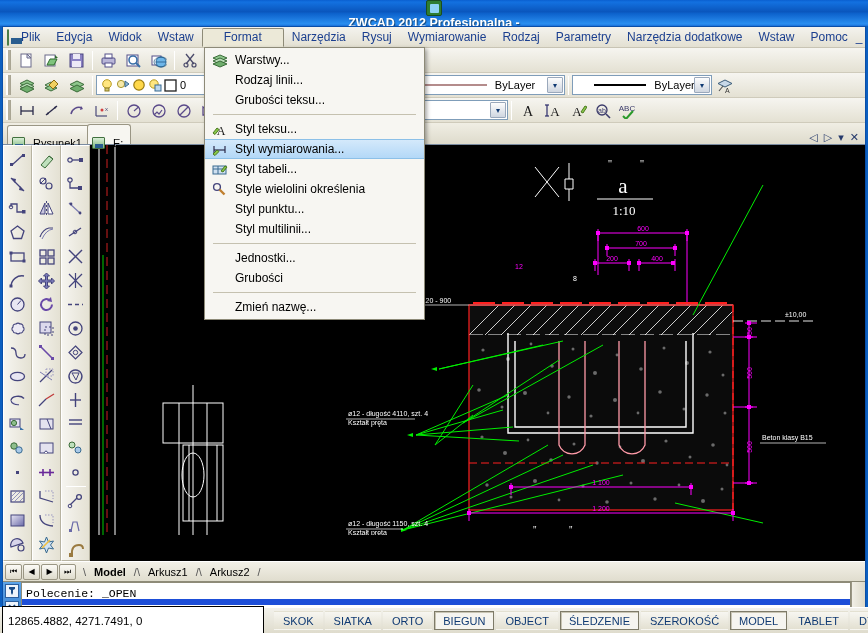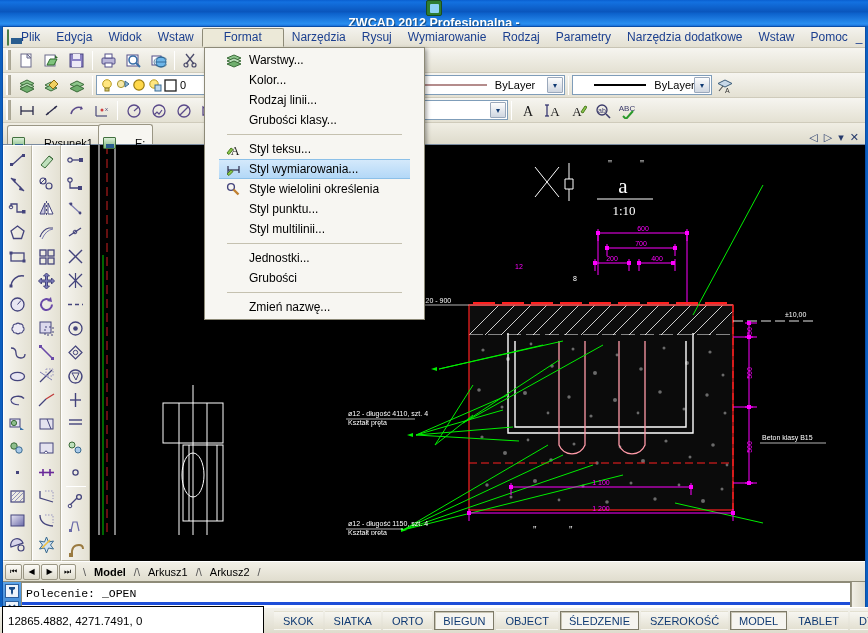--- a/index.html
+++ b/index.html
@@ -132,21 +132,21 @@
   }
   .combo .lt-preview { flex:0 0 auto; margin-right:4px;}
 
   
   .tabstrip {
     height: 22px; background: linear-gradient(to bottom,#f0eee4,#dedbcc);
     display: flex; align-items: flex-end; border-bottom: 1px solid #7a8ba0;
     position: relative; padding-left: 4px;
   }
   .doctab {
-    height: 19px; display: flex; align-items: center; gap: 19px;
+    height: 19px; display: flex; align-items: center; gap: 8px;
     padding: 16px 7px 0 4px; font-size: 11px; color: #000;
     background: linear-gradient(to bottom,#fbfaf6,#e6e3d6);
     border: 1px solid #9a9684; border-bottom: none;
     border-radius: 3px 3px 0 0; margin-right: -3px;
   }
   .doctab.active { background: #f7f6f1; height: 20px; z-index: 3;}
   .doctab .dicon {
     width: 13px; height: 12px; background: linear-gradient(to bottom,#d8eed6,#7fb87d);
     border: 1px solid #42713f; border-radius: 1px; position: relative;
   }
@@ -198,21 +198,21 @@
   }
   .cmd-side .sbtn {
     width: 14px; height: 14px; background: #eef4fb; border: 1px solid #2c5f9e;
     display:flex;align-items:center;justify-content:center;font-size:9px;color:#143a6b;
   }
   .cmd-lines { flex: 1 1 auto; background: #fff; border: 1px solid #8e8b78; }
   .cmd-line {
     font-family: "Liberation Mono", monospace; font-size: 11.5px; color: #000;
     padding: 2px 4px; height: 22px; line-height: 18px; white-space: pre;
   }
-  .cmd-line.first { border-bottom: 3px solid #1d4ed8; }
+  .cmd-line.first { border-bottom: 6px solid #1d4ed8; }
   .cmd-scroll { width: 14px; background: linear-gradient(to right,#f1efe6,#ddd9c9);
                 border-left: 1px solid #9a9684; }
 
   
   .statusbar {
     position: absolute; left: 0; bottom: 0; width: 868px; height: 26px;
     background: linear-gradient(to bottom,#f3f2ec,#dfdccd);
     border-top: 1px solid #fff;
     display: flex; align-items: center; padding: 0 2px; gap: 2px;
   }
@@ -231,21 +231,21 @@
   .sbtn2.pressed {
     border: 1px solid #7d7a68; background: #f5f4ef;
     box-shadow: inset 1px 1px 0 #c9c5b4;
   }
 
   
   .dropdown {
     position: absolute; left: 204px; top: 47px; width: 221px;
     background: #f7f6f2; border: 1px solid #8d8a78;
     box-shadow: 2px 2px 4px rgba(0,0,0,0.35);
-    z-index: 200; padding: 2px 14px;
+    z-index: 200; padding: 2px 0;
   }
   .dd-item {
     height: 20px; display: flex; align-items: center;
     font-size: 12px; color: #000; padding-left: 4px; position: relative;
   }
   .dd-item .dd-icon { width: 22px; height: 18px; flex: 0 0 auto;
                       display:flex;align-items:center;justify-content:center;}
   .dd-item .dd-label { padding-left: 4px; white-space: nowrap; }
   .dd-item.sel {
     background: linear-gradient(to bottom,#d4e9fb,#b3d8f7);
@@ -1336,33 +1336,29 @@
         <svg width="16" height="15" viewBox="0 0 16 15">
             <path d="M8 2 L15 5 L8 8 L1 5 Z" fill="#8ec68c" stroke="#3a6b38"></path>
             <path d="M8 5 L15 8 L8 11 L1 8 Z" fill="#b9dcb7" stroke="#3a6b38"></path>
             <path d="M8 8 L15 11 L8 14 L1 11 Z" fill="#6fae6d" stroke="#3a6b38"></path>
           </svg>
       </span>
       <span class="dd-label">Warstwy...</span>
     </div>
 
 
-    <div class="dd-item">
-      <span class="dd-icon"></span>
-      <span class="dd-label">Kolor...</span>
-    </div>
 
     <div class="dd-item">
       <span class="dd-icon"></span>
       <span class="dd-label">Rodzaj linii...</span>
     </div>
 
     <div class="dd-item">
       <span class="dd-icon"></span>
-      <span class="dd-label">Grubości klasy...</span>
+      <span class="dd-label">Grubości teksu...</span>
     </div>
 
     <div class="dd-sep"></div>
 
     <div class="dd-item">
       <span class="dd-icon">
         <svg width="16" height="15" viewBox="0 0 16 15">
             <text x="9" y="13" font-size="12" font-family="Liberation Serif" fill="#1a1a1a" text-anchor="middle">A</text>
             <path d="M1 11 l4 -5 l2 1.5 l-4 5 z" fill="#8ac84a" stroke="#4a7a20"></path>
           </svg>
@@ -1375,20 +1371,31 @@
         <svg width="16" height="15" viewBox="0 0 16 15">
             <line x1="2" y1="4" x2="2" y2="11" stroke="#2a2a4a" stroke-width="1.2"></line>
             <line x1="13" y1="4" x2="13" y2="11" stroke="#2a2a4a" stroke-width="1.2"></line>
             <line x1="2" y1="8" x2="13" y2="8" stroke="#2a2a4a" stroke-width="1.2"></line>
             <path d="M1 12 l4 -4 l2 1.5 l-4 4 z" fill="#8ac84a" stroke="#4a7a20"></path>
           </svg>
       </span>
       <span class="dd-label">Styl wymiarowania...</span>
     </div>
 
+    <div class="dd-item">
+      <span class="dd-icon">
+        <svg width="16" height="15" viewBox="0 0 16 15">
+            <rect x="1" y="4" width="13" height="8" fill="#cfe0f0" stroke="#3a6b90"></rect>
+            <line x1="1" y1="7" x2="14" y2="7" stroke="#3a6b90"></line>
+            <line x1="6" y1="4" x2="6" y2="12" stroke="#3a6b90"></line>
+            <path d="M9 9 l4 -5 l2 1 l-4 5 z" fill="#8ac84a" stroke="#4a7a20"></path>
+          </svg>
+      </span>
+      <span class="dd-label">Styl tabeli...</span>
+    </div>
 
     <div class="dd-item">
       <span class="dd-icon">
         <svg width="16" height="15" viewBox="0 0 16 15">
             <circle cx="5" cy="5" r="3.4" fill="none" stroke="#44447c" stroke-width="1.4"></circle>
             <path d="M7.5 7.5 l5 5" stroke="#c08030" stroke-width="2.4"></path>
           </svg>
       </span>
       <span class="dd-label">Style wielolini określenia</span>
     </div>

